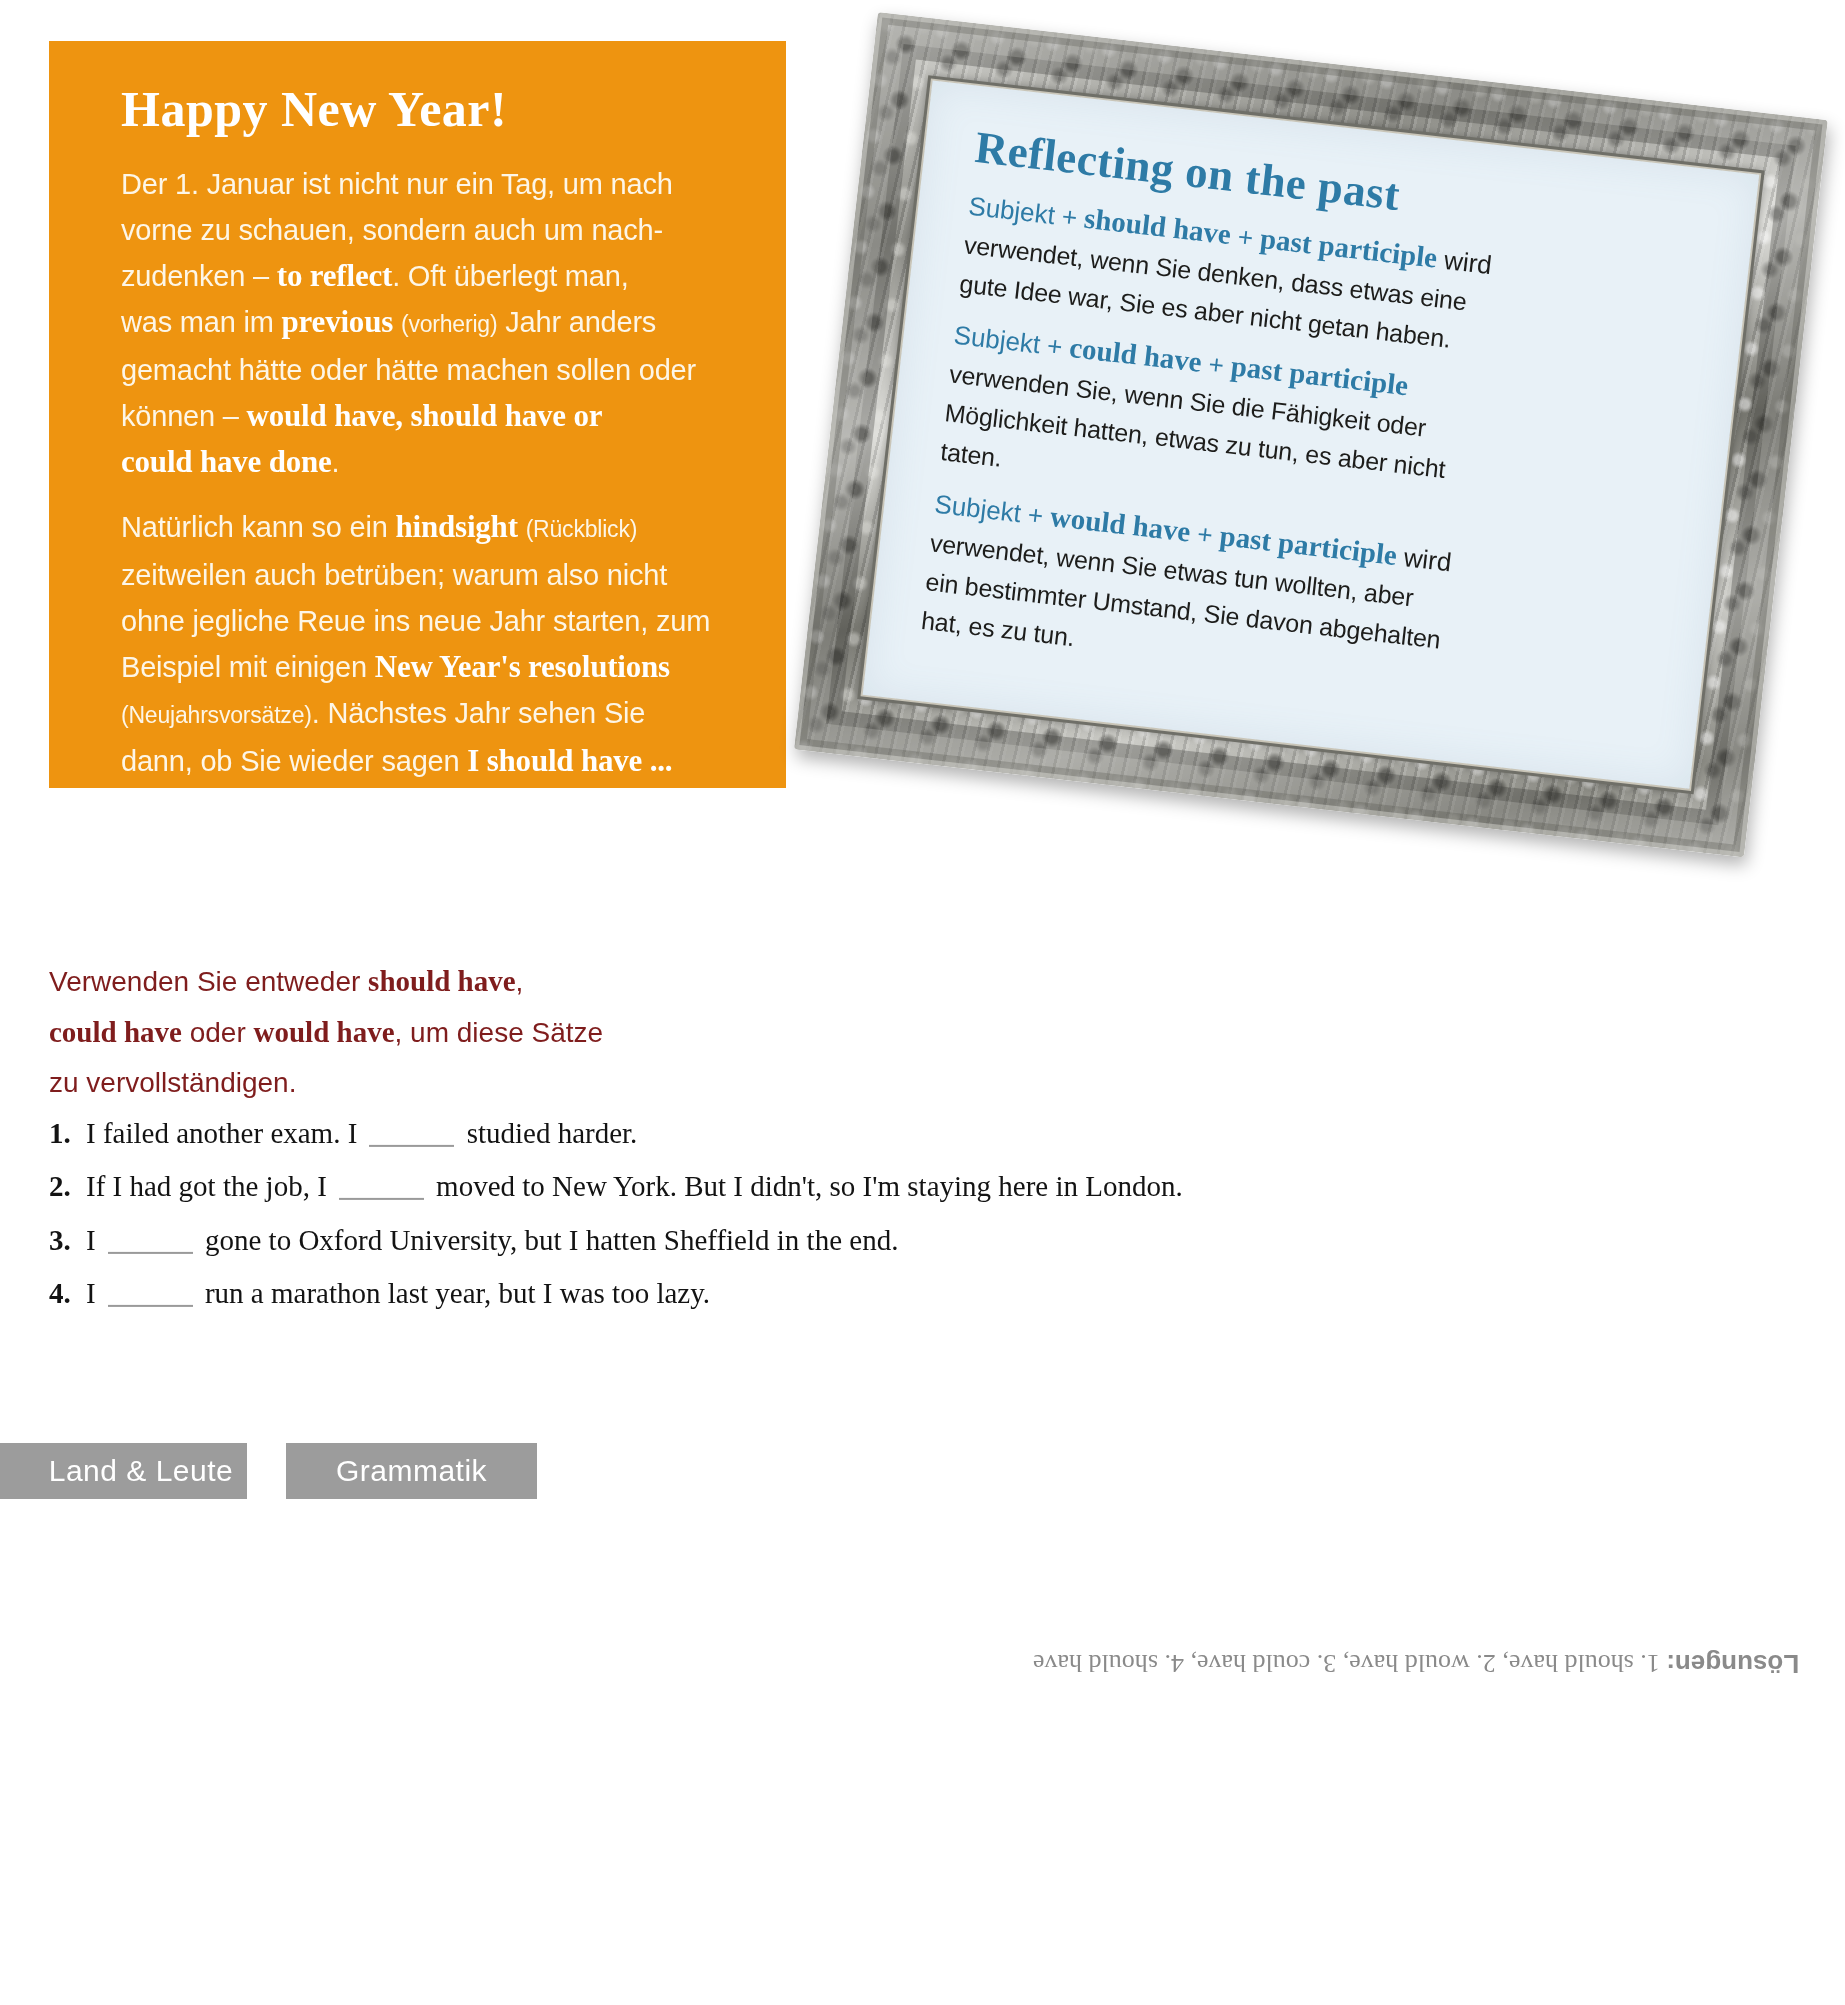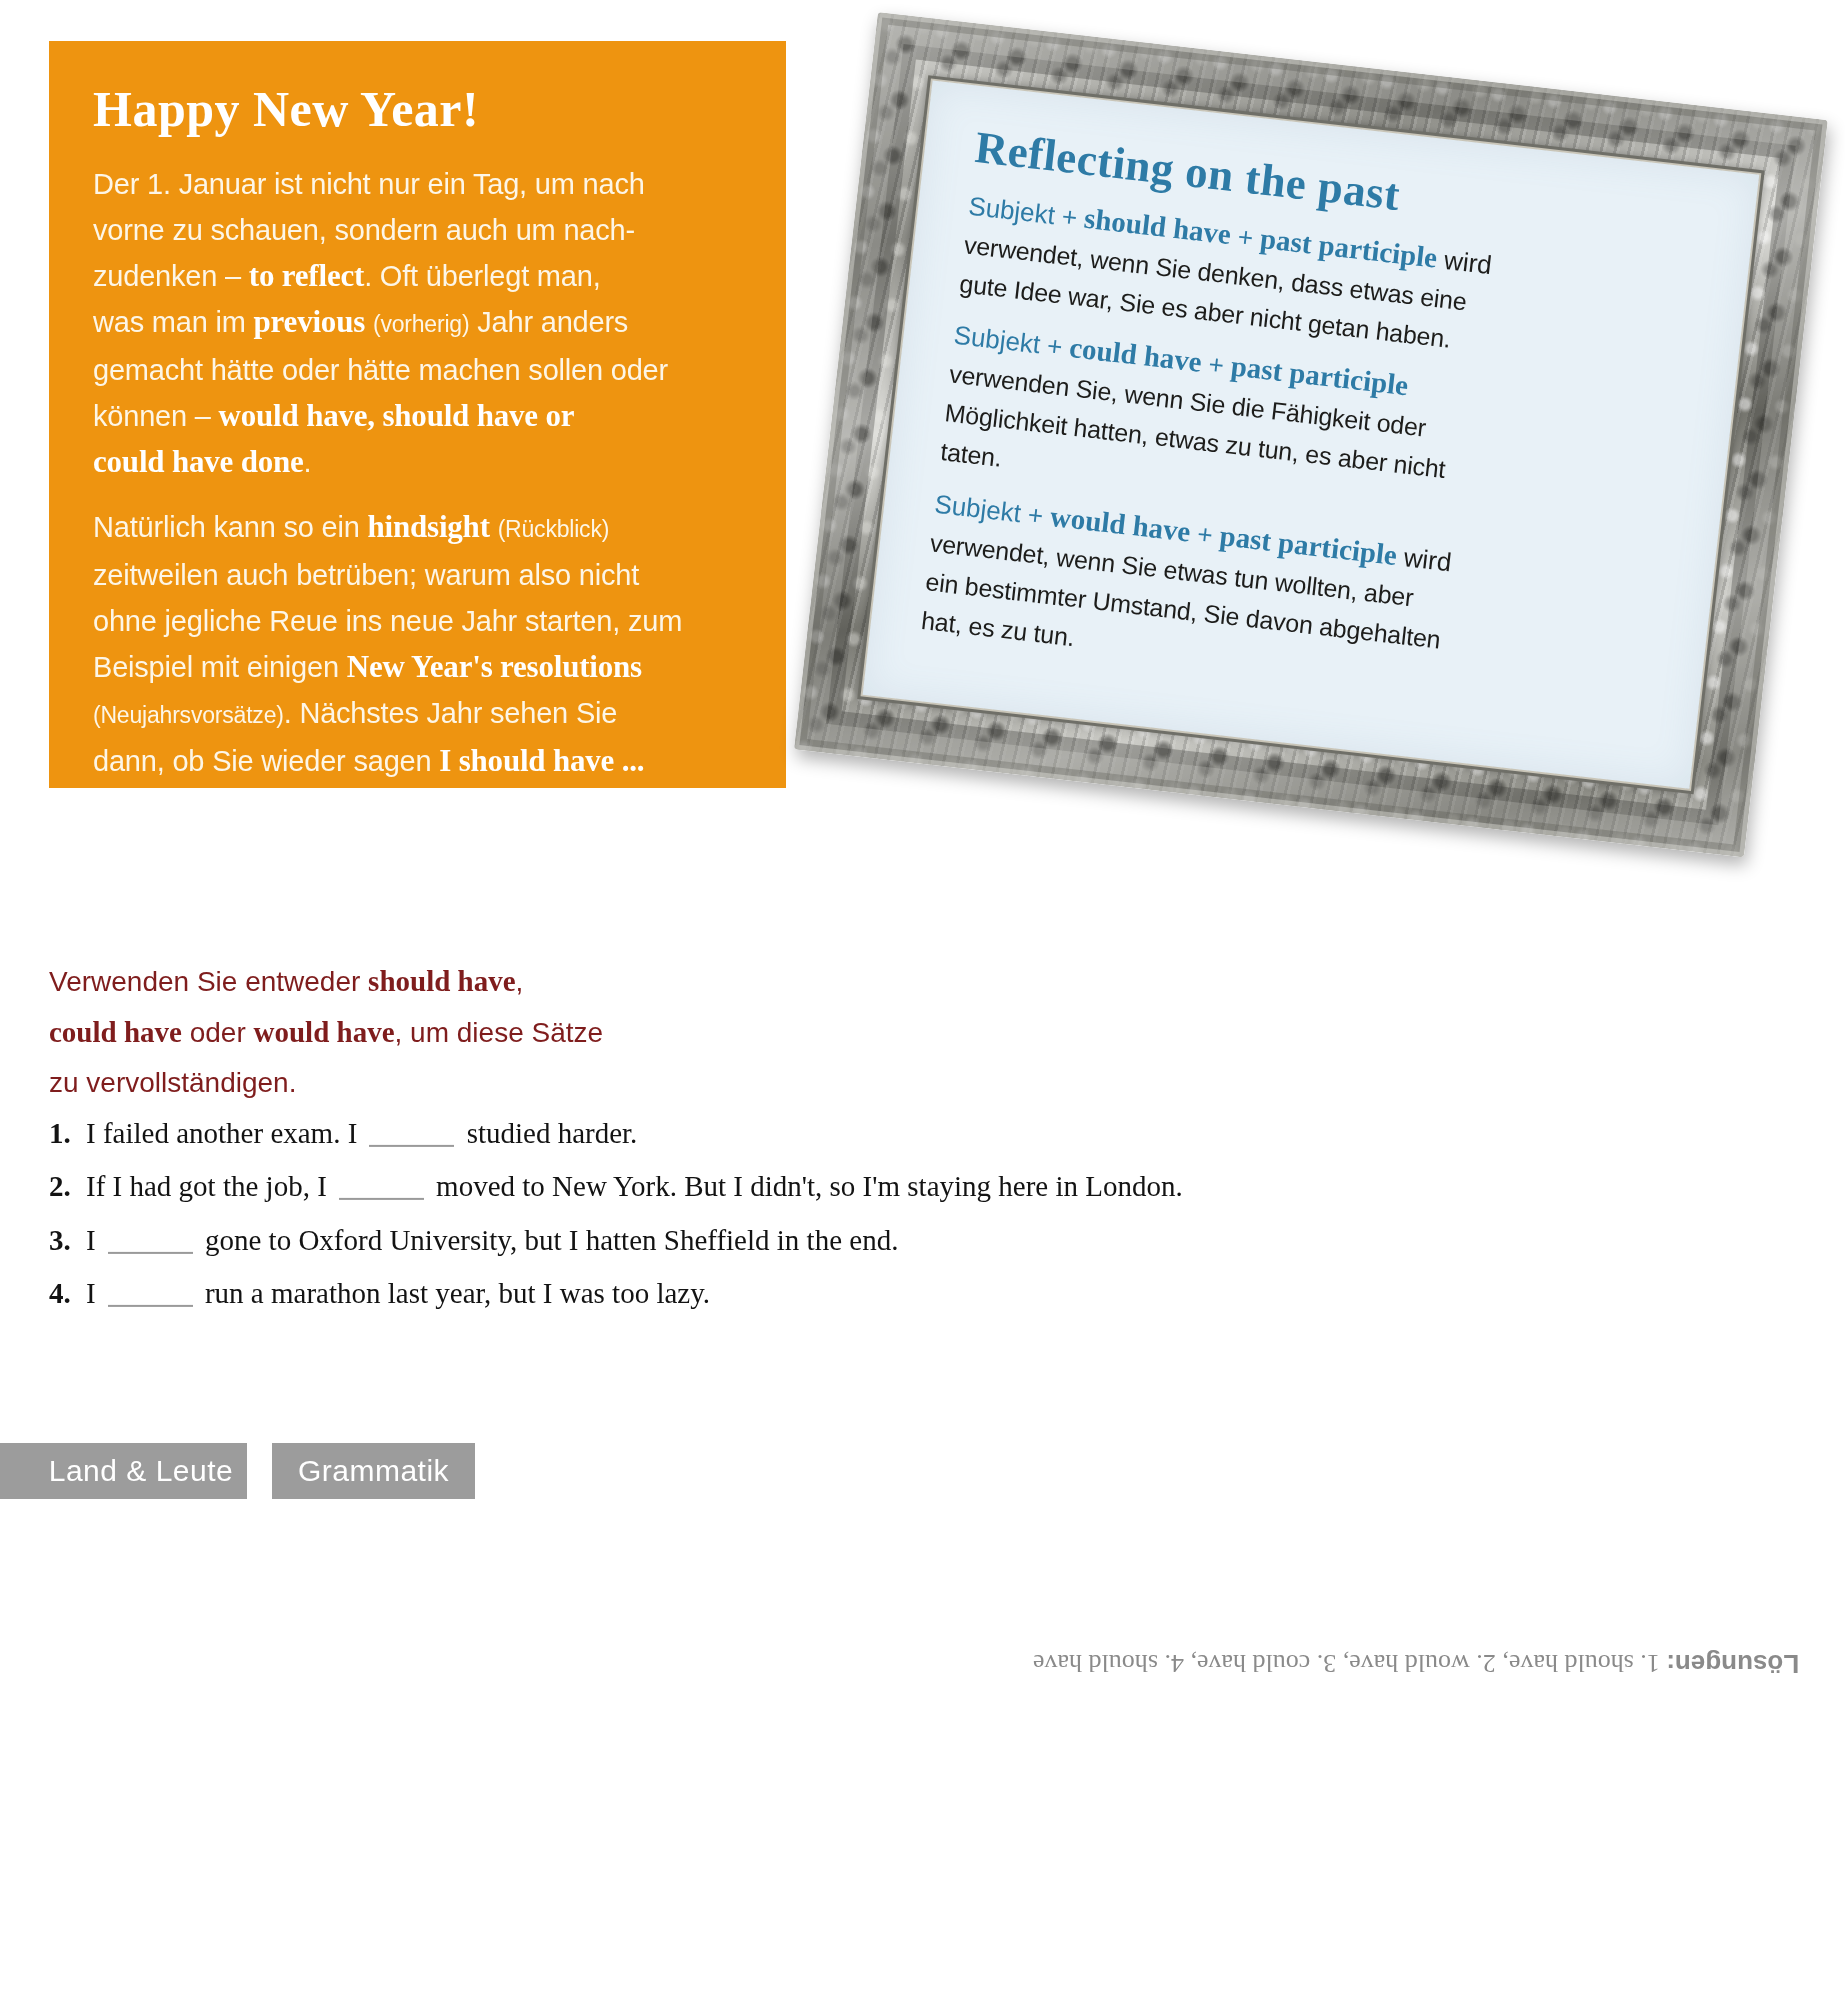--- a/index.html
+++ b/index.html
@@ -1,21 +1,21 @@
 <!DOCTYPE html>
 <html><head>
 <meta charset="utf-8">
 <style>
   html,body{margin:0;padding:0;background:#fff;}
   #page{position:relative;width:1846px;height:2006px;background:#ffffff;overflow:hidden;
         font-family:"Liberation Sans",sans-serif;}
 
   
   .info-box{position:absolute;left:49px;top:41px;width:737px;height:747px;
-            background:#ee9410;box-sizing:border-box;padding:27px 44px;color:#fdf6e7;}
+            background:#ee9410;box-sizing:border-box;padding:27px 72px;color:#fdf6e7;}
   .info-title{font-family:"Liberation Serif",serif;font-weight:bold;font-size:50px;
               color:#ffffff;margin:11.6px 0 23px 0;letter-spacing:0.5px;}
   .info-body p{font-size:29px;line-height:46px;letter-spacing:-0.2px;margin:0 0 19.4px 0;}
   .info-box .run-b{font-family:"Liberation Serif",serif;font-weight:bold;font-size:31px;color:#ffffff;}
   .info-box .run-s{font-size:23px;margin-top:21px;}
 
   
   .frame{position:absolute;left:878px;top:11.6px;width:956px;height:742px;
          transform-origin:0 0;transform:rotate(6.5deg);border-radius:3.9px;
          background:
@@ -55,21 +55,21 @@
   .ex-item{display:flex;line-height:35px;margin-bottom:18.4px;}
   .ex-num{font-weight:bold;width:37px;flex:0 0 37px;}
   .ex-text{white-space:nowrap;}
   .blank{display:inline-block;width:85px;height:1.9px;border-bottom:2.9px solid #9a9a9a;
          margin:0 4.9px;transform:translateY(3.9px);}
 
   
   .tag{position:absolute;top:1443px;height:56px;background:#9c9c9c;color:#ffffff;
        display:flex;align-items:center;justify-content:center;font-size:30px;letter-spacing:0.5px;}
   .tag-1{left:0;width:212px;padding-left:35px;}
-  .tag-2{left:272px;width:203px;}
+  .tag-2{left:286px;width:251px;}
 
   
   .solutions{position:absolute;top:1648px;right:47px;transform:rotate(180deg);
              font-family:"Liberation Serif",serif;font-size:26px;color:#8a8a8a;white-space:nowrap;}
   .sol-label{font-family:"Liberation Sans",sans-serif;font-weight:bold;}
 </style>
 </head>
 <body>
 
 <div id="page">

